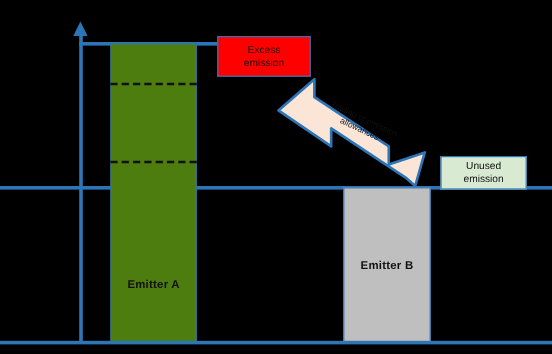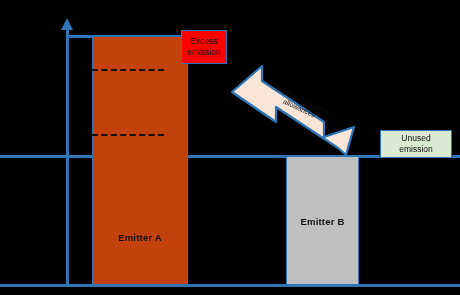--- a/index.html
+++ b/index.html
@@ -36,22 +36,22 @@
   .baseline { left:0px;  top:284px; width:460px; }
 
   
   .bar{
     position:absolute;
     box-sizing:border-box;
     border:1.5px solid #2E75B6;
   }
   .bar-a{
     left:92px;top:36px;
-    width:96px;height:249px;
-    background:#c2410c;
+    width:72px;height:249px;
+    background:#4d7c0f;
   }
   .bar-b{
     left:286px;top:156px;
     width:73px;height:129px;
     background:#BFBFBF;
   }
   .bar-label{
     position:absolute;
     left:0;right:0;
     text-align:center;
@@ -83,25 +83,25 @@
     flex-direction:column;
     align-items:center;
     justify-content:center;
     font-size:8.5px;
     line-height:11px;
     color:#111111;
     text-align:center;
   }
   .callout-excess{
     left:181px;top:30px;
-    width:46px;height:34px;
+    width:78px;height:34px;
     background:#FF0000;
   }
   .callout-unused{
-    left:380px;top:130px;
+    left:367px;top:130px;
     width:72px;height:28px;
     background:#D9EAD3;
   }
 
   
   .arrow-wrap{
     position:absolute;
     left:228px;top:60px;
     width:130px;height:100px;
   }

